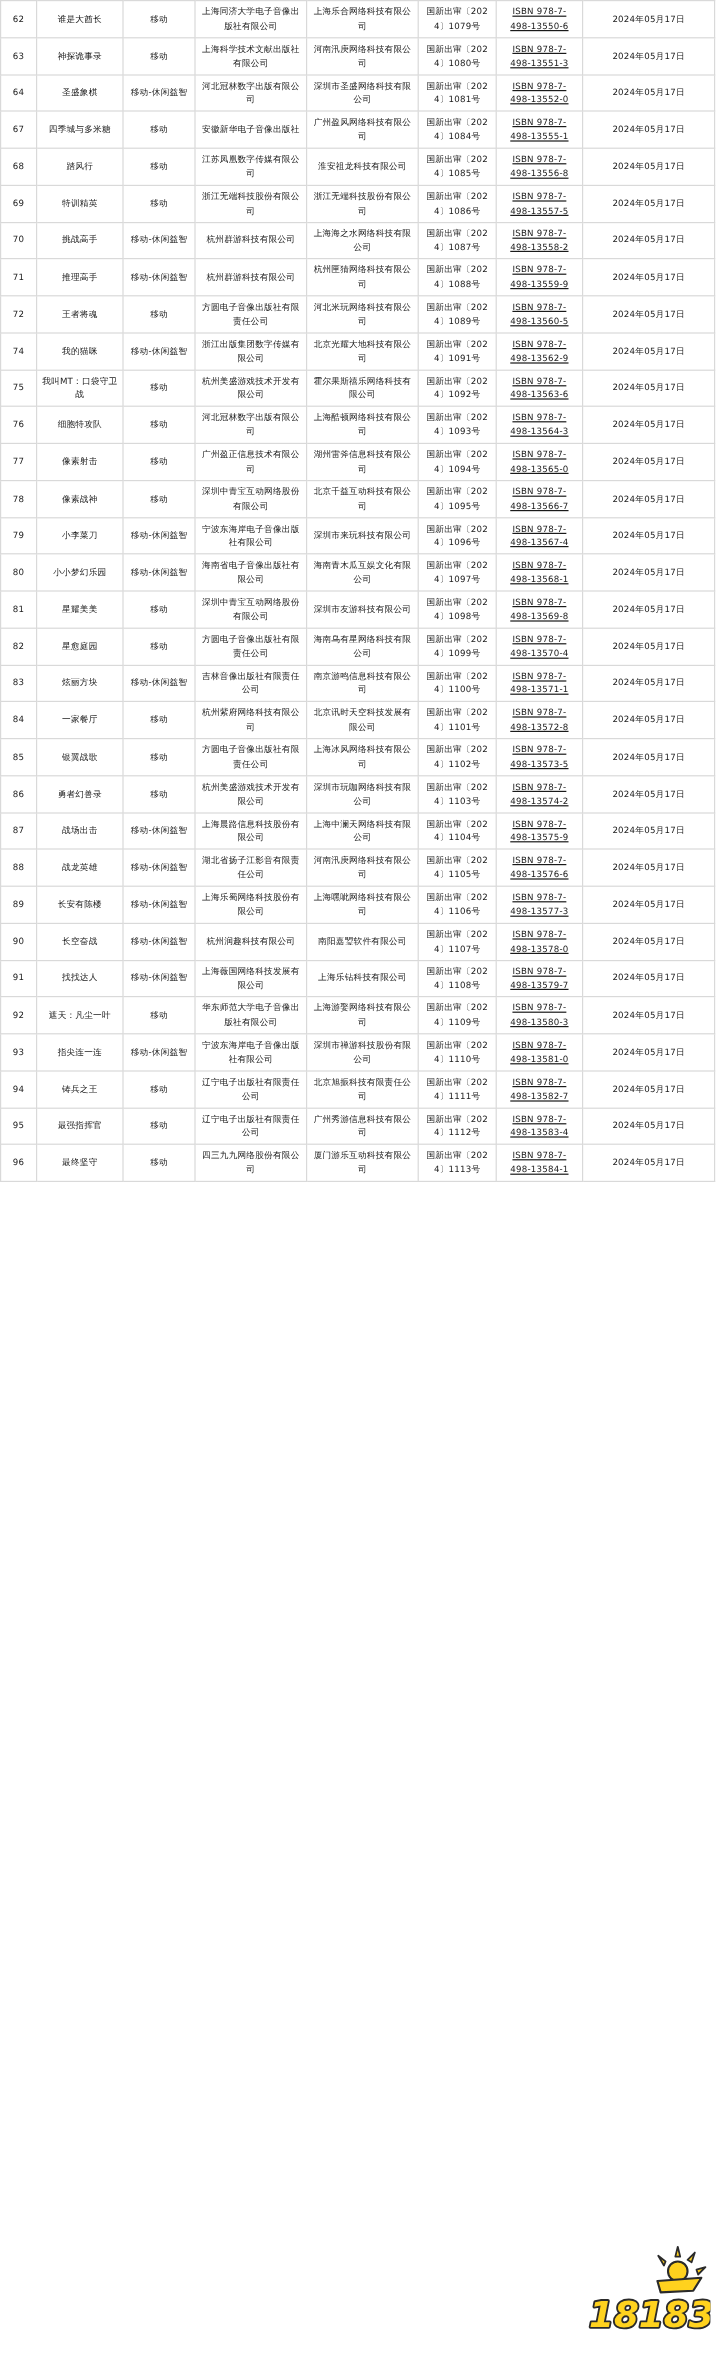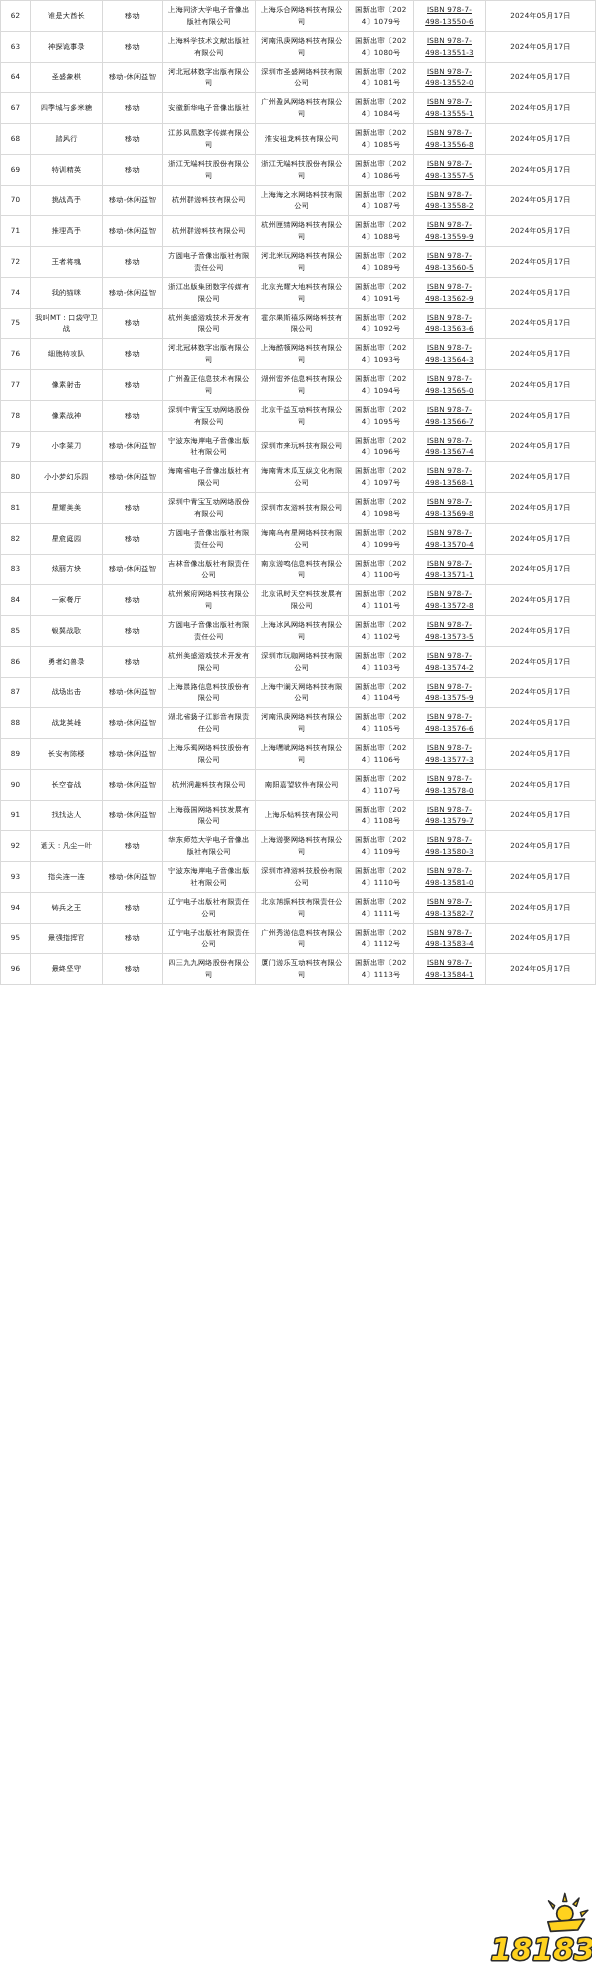--- a/index.html
+++ b/index.html
@@ -51,21 +51,21 @@
   .cell-doc   { font-size: 7.2px; }
   .cell-isbn  { font-size: 7.2px; letter-spacing: 0.1px; word-break: keep-all; text-decoration: underline; }
   .cell-date  { font-size: 7.4px; word-break: keep-all; }
 
   .isbn-line { display: block; white-space: nowrap; }
 
   
   #watermark {
     position: absolute;
     right: 8px;
-    bottom: 8px;
+    bottom: 29px;
     width: 110px;
     height: 78px;
     pointer-events: none;
     user-select: none;
   }
   #watermark svg { display: block; width: 100%; height: 100%; }
 </style>
 </head>
 <body>
 

